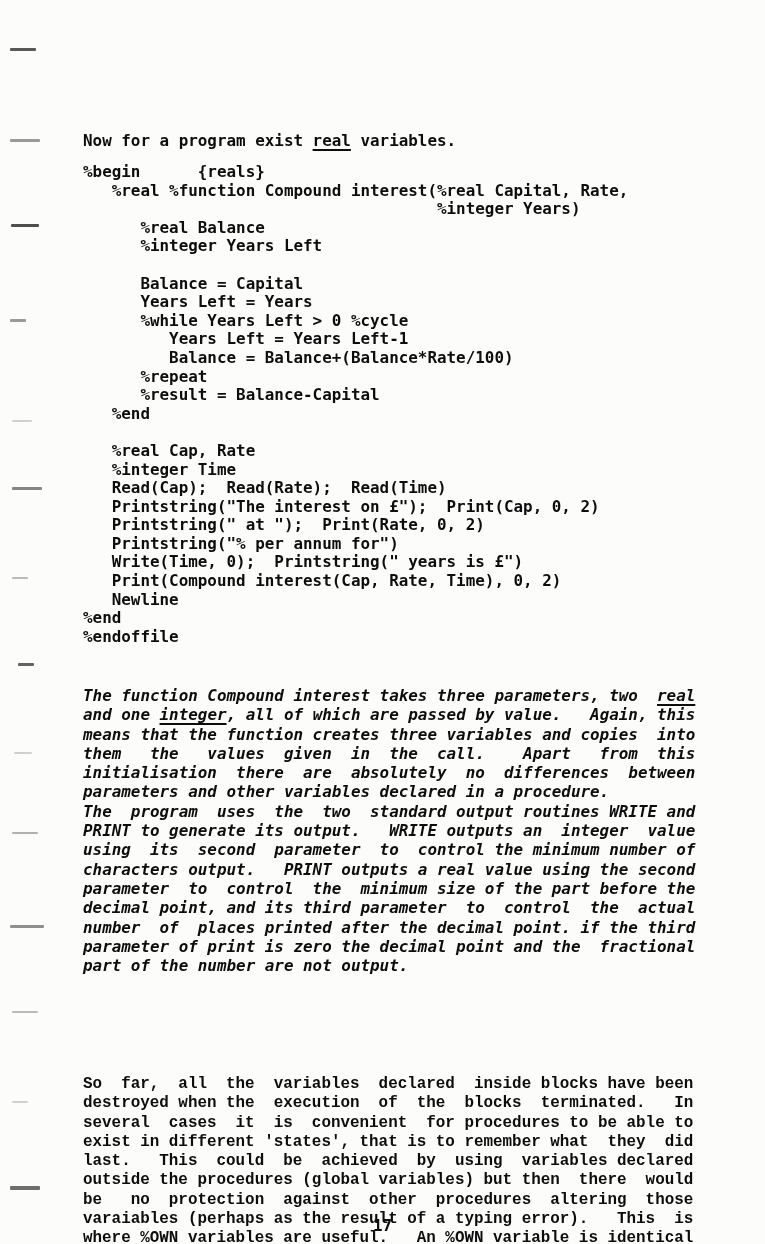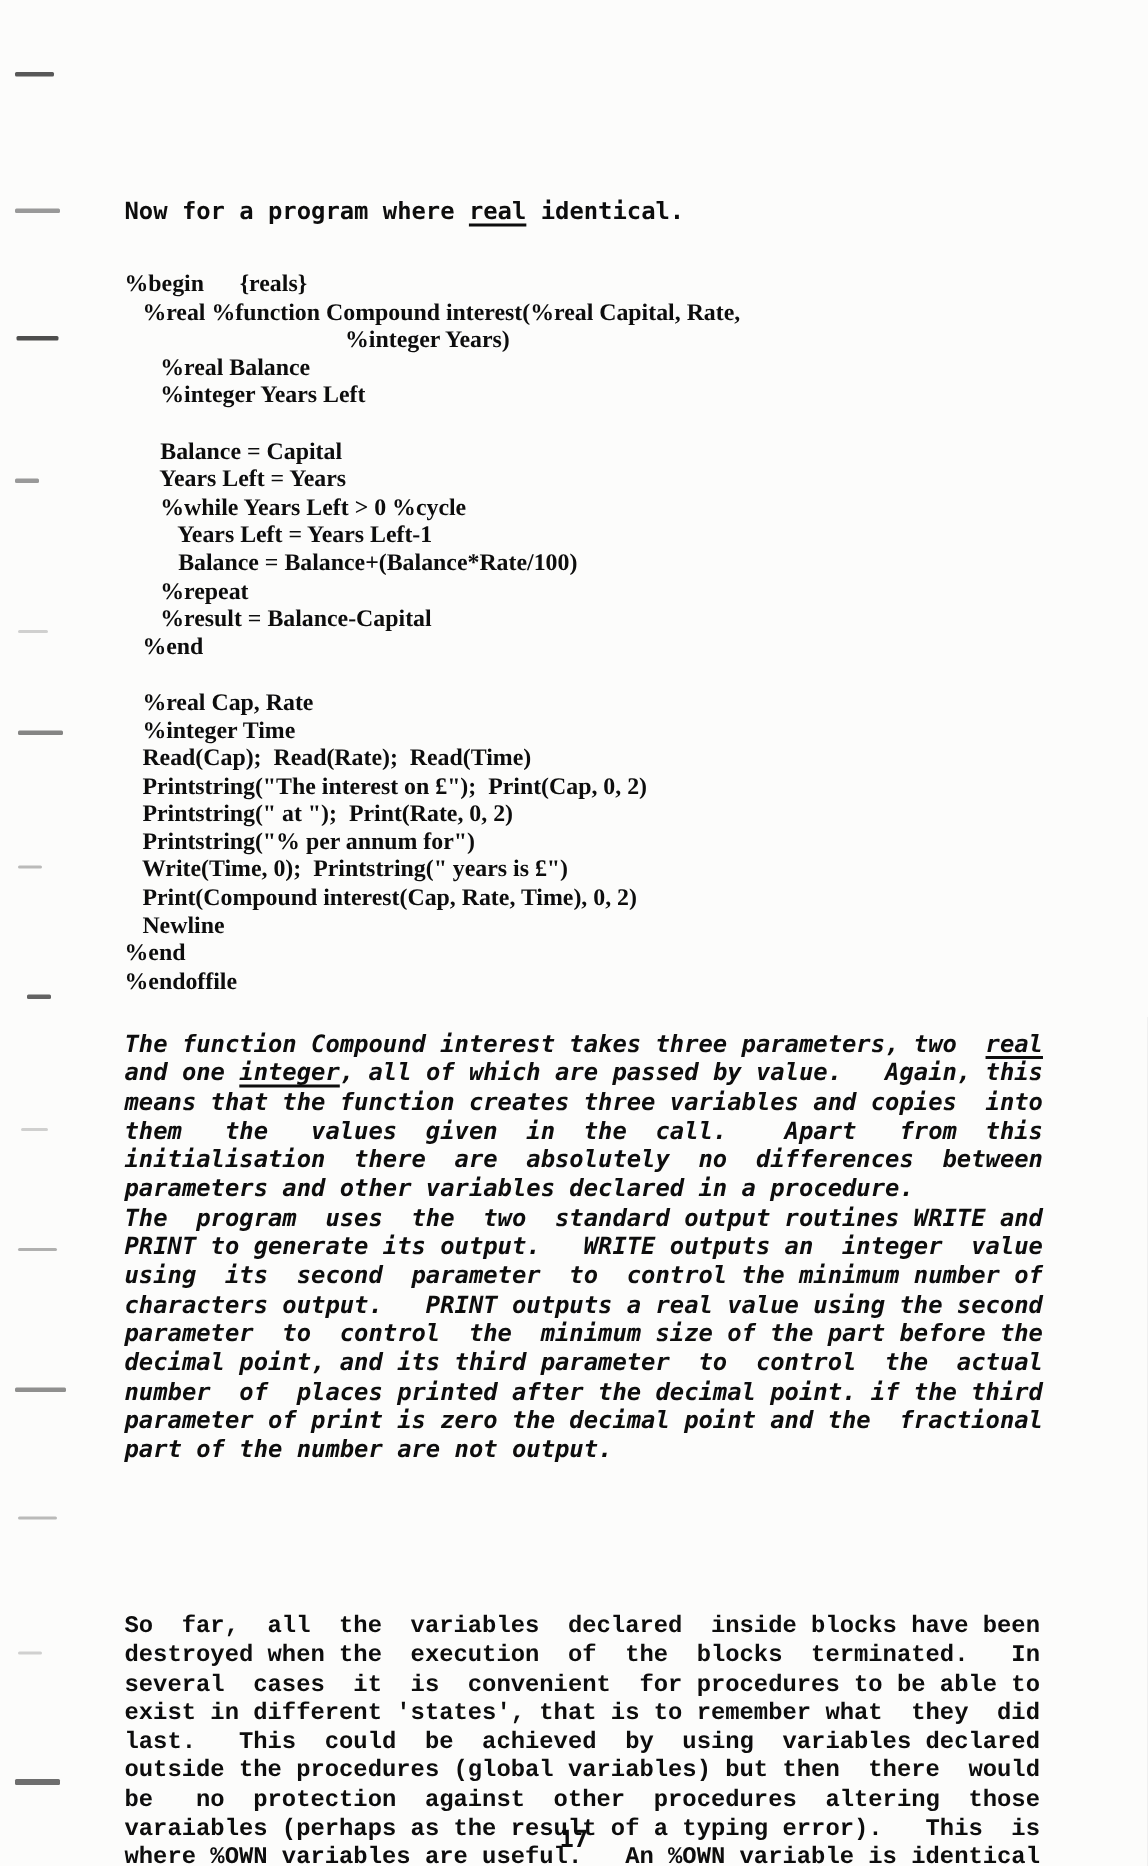--- a/index.html
+++ b/index.html
@@ -12,21 +12,21 @@
     font-weight:bold;
     font-size:15.9px;
     color:#0d0d0d;
   }
   .block{position:absolute;left:83px;white-space:pre;}
   .para-lines{line-height:19.3px;}
   .code-lines{line-height:18.6px;}
   .tline{min-height:1em;}
   .u{text-decoration:underline;text-underline-offset:3px;text-decoration-thickness:1.5px;margin-top:16px;}
   .intro{top:131px;}
-  .code{top:181px;font-family:Liberation Serif, serif;}
+  .code{top:163px;}
   .body1{top:686px;font-style:italic;}
   .body2{top:1075px;font-family:Liberation Mono, monospace;}
   .pageno{
     position:absolute;top:1216px;left:0;width:765px;
     text-align:center;white-space:pre;
   }
   .scan-mark{position:absolute;background:#222;border-radius:1px;}
 </style>
 </head>
 <body>
@@ -41,21 +41,21 @@
   <div class="scan-mark" style="top:487px;left:12px;width:30px;height:3px;opacity:.55"></div>
   <div class="scan-mark" style="top:577px;left:12px;width:16px;height:2px;opacity:.3"></div>
   <div class="scan-mark" style="top:663px;left:18px;width:16px;height:3px;opacity:.7"></div>
   <div class="scan-mark" style="top:752px;left:14px;width:18px;height:2px;opacity:.2"></div>
   <div class="scan-mark" style="top:832px;left:12px;width:26px;height:2px;opacity:.35"></div>
   <div class="scan-mark" style="top:925px;left:10px;width:34px;height:3px;opacity:.5"></div>
   <div class="scan-mark" style="top:1011px;left:12px;width:26px;height:2px;opacity:.3"></div>
   <div class="scan-mark" style="top:1101px;left:12px;width:16px;height:2px;opacity:.2"></div>
   <div class="scan-mark" style="top:1186px;left:10px;width:30px;height:4px;opacity:.65"></div>
 
-  <div class="block para-lines intro"><div class="tline"><span>Now for a program where </span><span class="u">real</span><span> identical.</span></div></div>
+  <div class="block para-lines intro"><div class="tline"><span>Now for a program exist </span><span class="u">real</span><span> variables.</span></div></div>
 
   <div class="block code-lines code"><div class="tline"><span>%begin      {reals}</span></div><div class="tline"><span>   %real %function Compound interest(%real Capital, Rate,</span></div><div class="tline"><span>                                     %integer Years)</span></div><div class="tline"><span>      %real Balance</span></div><div class="tline"><span>      %integer Years Left</span></div><div class="tline">&nbsp;</div><div class="tline"><span>      Balance = Capital</span></div><div class="tline"><span>      Years Left = Years</span></div><div class="tline"><span>      %while Years Left &gt; 0 %cycle</span></div><div class="tline"><span>         Years Left = Years Left-1</span></div><div class="tline"><span>         Balance = Balance+(Balance*Rate/100)</span></div><div class="tline"><span>      %repeat</span></div><div class="tline"><span>      %result = Balance-Capital</span></div><div class="tline"><span>   %end</span></div><div class="tline">&nbsp;</div><div class="tline"><span>   %real Cap, Rate</span></div><div class="tline"><span>   %integer Time</span></div><div class="tline"><span>   Read(Cap);  Read(Rate);  Read(Time)</span></div><div class="tline"><span>   Printstring("The interest on £");  Print(Cap, 0, 2)</span></div><div class="tline"><span>   Printstring(" at ");  Print(Rate, 0, 2)</span></div><div class="tline"><span>   Printstring("% per annum for")</span></div><div class="tline"><span>   Write(Time, 0);  Printstring(" years is £")</span></div><div class="tline"><span>   Print(Compound interest(Cap, Rate, Time), 0, 2)</span></div><div class="tline"><span>   Newline</span></div><div class="tline"><span>%end</span></div><div class="tline"><span>%endoffile</span></div></div>
 
   <div class="block para-lines body1"><div class="tline"><span>The function Compound interest takes three parameters, two  </span><span class="u">real</span></div><div class="tline"><span>and one </span><span class="u">integer</span><span>, all of which are passed by value.   Again, this</span></div><div class="tline"><span>means that the function creates three variables and copies  into</span></div><div class="tline"><span>them   the   values  given  in  the  call.    Apart   from  this</span></div><div class="tline"><span>initialisation  there  are  absolutely  no  differences  between</span></div><div class="tline"><span>parameters and other variables declared in a procedure.</span></div><div class="tline"><span>The  program  uses  the  two  standard output routines WRITE and</span></div><div class="tline"><span>PRINT to generate its output.   WRITE outputs an  integer  value</span></div><div class="tline"><span>using  its  second  parameter  to  control the minimum number of</span></div><div class="tline"><span>characters output.   PRINT outputs a real value using the second</span></div><div class="tline"><span>parameter  to  control  the  minimum size of the part before the</span></div><div class="tline"><span>decimal point, and its third parameter  to  control  the  actual</span></div><div class="tline"><span>number  of  places printed after the decimal point. if the third</span></div><div class="tline"><span>parameter of print is zero the decimal point and the  fractional</span></div><div class="tline"><span>part of the number are not output.</span></div></div>
 
   <div class="block para-lines body2"><div class="tline"><span>So  far,  all  the  variables  declared  inside blocks have been</span></div><div class="tline"><span>destroyed when the  execution  of  the  blocks  terminated.   In</span></div><div class="tline"><span>several  cases  it  is  convenient  for procedures to be able to</span></div><div class="tline"><span>exist in different 'states', that is to remember what  they  did</span></div><div class="tline"><span>last.   This  could  be  achieved  by  using  variables declared</span></div><div class="tline"><span>outside the procedures (global variables) but then  there  would</span></div><div class="tline"><span>be   no  protection  against  other  procedures  altering  those</span></div><div class="tline"><span>varaiables (perhaps as the result of a typing error).   This  is</span></div><div class="tline"><span>where %OWN variables are useful.   An %OWN variable is identical</span></div></div>
 
   <div class="pageno">17</div>
 
 </div>

